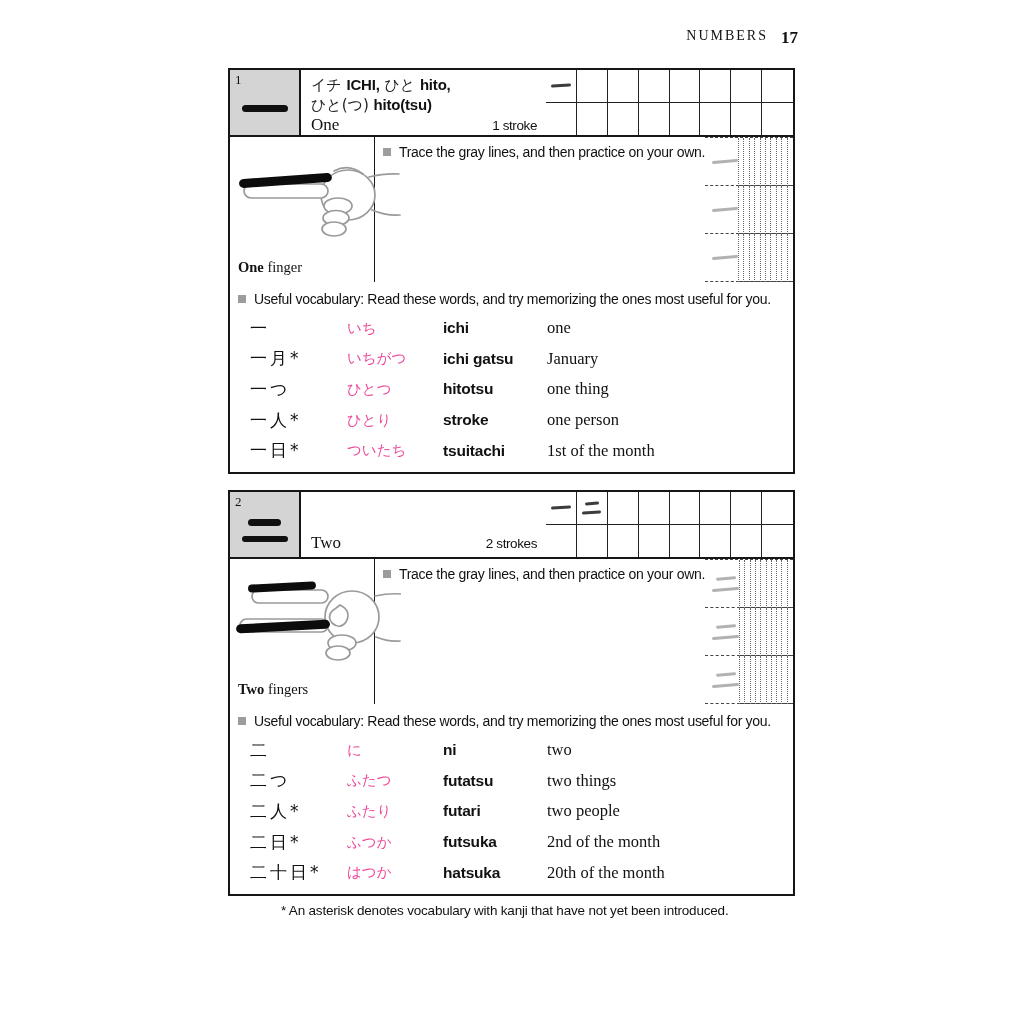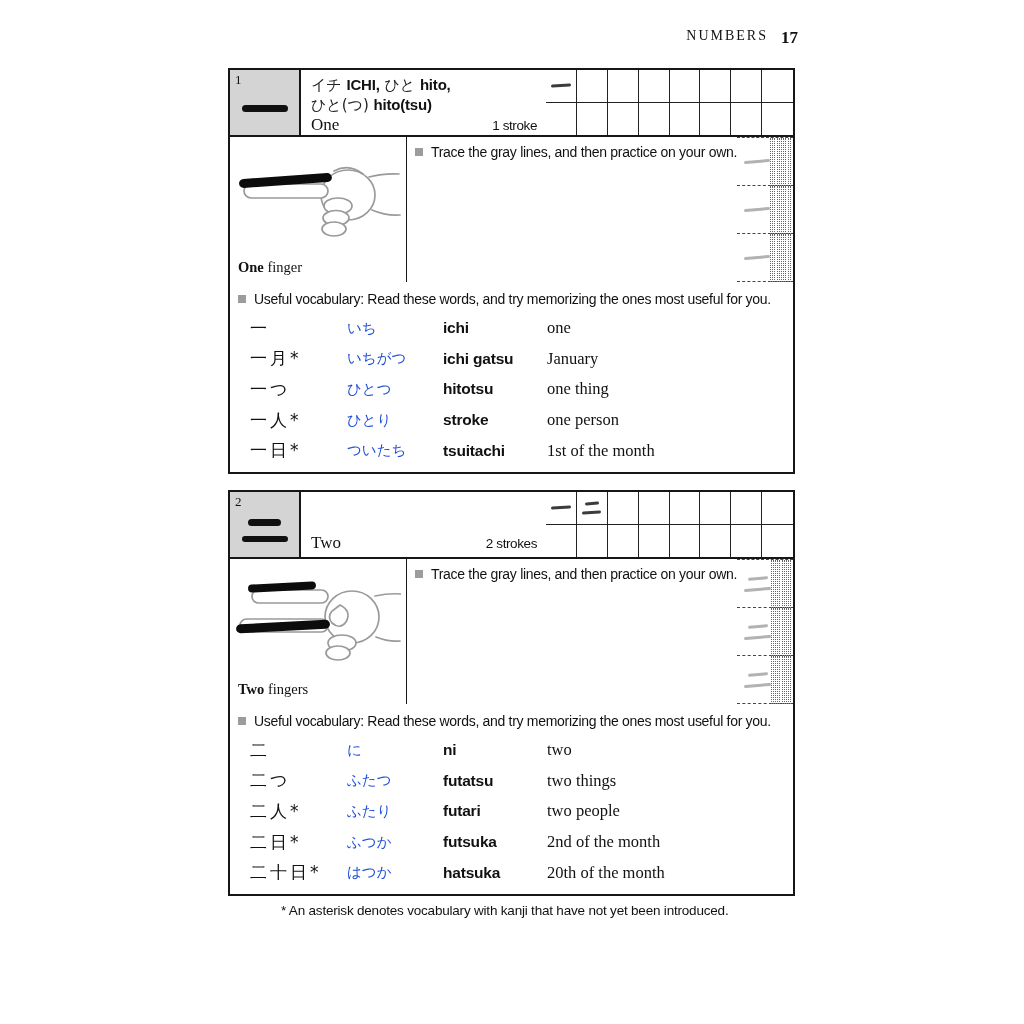--- a/index.html
+++ b/index.html
@@ -27,39 +27,39 @@
   .meaning-row { margin-top:auto; display:flex; justify-content:space-between; align-items:baseline; }
   .meaning { font-family:"Liberation Serif","DejaVu Serif",serif; font-size:17px; }
   .stroke-count { font-size:13.5px; letter-spacing:-0.4px; }
   .stroke-grid { flex:1; display:grid; grid-template-columns:repeat(8,1fr); grid-template-rows:repeat(2,1fr); }
   .sg-cell { border-right:1.5px solid #222; border-bottom:1.5px solid #222; display:flex; align-items:center; justify-content:center; }
   .sg-cell:nth-child(8n) { border-right:none; }
   .sg-cell:nth-child(n+9) { border-bottom:none; }
 
   
   .e-middle { height:145px; flex:none; display:flex; }
-  .hand-box { width:177px; flex:none; border-right:1.5px solid #161616; position:relative; }
+  .hand-box { width:145px; flex:none; border-right:1.5px solid #161616; position:relative; }
   .hand-art { position:absolute; top:6px; left:6px; }
   .hand-caption { position:absolute; left:8px; bottom:6px; font-family:"Liberation Serif","DejaVu Serif",serif; font-size:14.5px; }
   .hand-caption b { font-weight:bold; }
   .practice-area { flex:1; display:flex; flex-direction:row; }
   .instr { height:30px; flex:none; display:flex; align-items:center; gap:8px; padding-left:8px; }
   .sq-bullet { width:8px; height:8px; background:#9c9c9c; flex:none; }
   .instr-text { font-size:14px; letter-spacing:-0.3px; }
   .practice-grid { flex:1; display:grid; grid-template-columns:repeat(11,1fr); grid-template-rows:repeat(3,1fr); border-top:1.5px dashed #444; }
   .pg-cell { border-right:1.2px dotted #666; border-bottom:1.5px dashed #444; display:flex; align-items:center; }
   .pg-cell:nth-child(11n) { border-right:none; }
 
   
   .e-vocab { flex:1; display:flex; flex-direction:column; }
   .vocab-head { display:flex; align-items:center; gap:8px; padding:8px 0 0 8px; height:26px; flex:none;text-align:right; }
   .vocab-rows { margin-top:5px; flex:1; display:flex; flex-direction:column; justify-content:space-around; padding-bottom:6px; }
   .vocab-row { display:grid; grid-template-columns:97px 96px 104px 1fr; padding-left:20px; align-items:center; }
   .v-kanji { font-family:"DejaVu Sans",sans-serif; font-size:17px; letter-spacing:3px; white-space:nowrap; }
-  .v-kana  { font-family:"DejaVu Sans",sans-serif; font-size:14.5px; color:#1d4ed8; }
+  .v-kana  { font-family:"DejaVu Sans",sans-serif; font-size:14.5px; color:#ec4899; }
   .v-romaji{ font-weight:700; font-size:15.5px; letter-spacing:-0.2px; }
   .v-english{ font-family:"Liberation Serif","DejaVu Serif",serif; font-size:16.5px; }
 
   
   .bars { display:flex; flex-direction:column; align-items:center; justify-content:center; }
   .bars.big { gap:10px; }
   .bars.big .bar { height:6.5px; background:#101010; border-radius:4px; }
   .bars.demo { gap:6px; }
   .bars.demo .bar { height:3px; background:#3c3c3c; border-radius:2px; transform:rotate(-4deg); }
   .bars.gray { gap:9px; align-items:center; padding-left:7px; }

